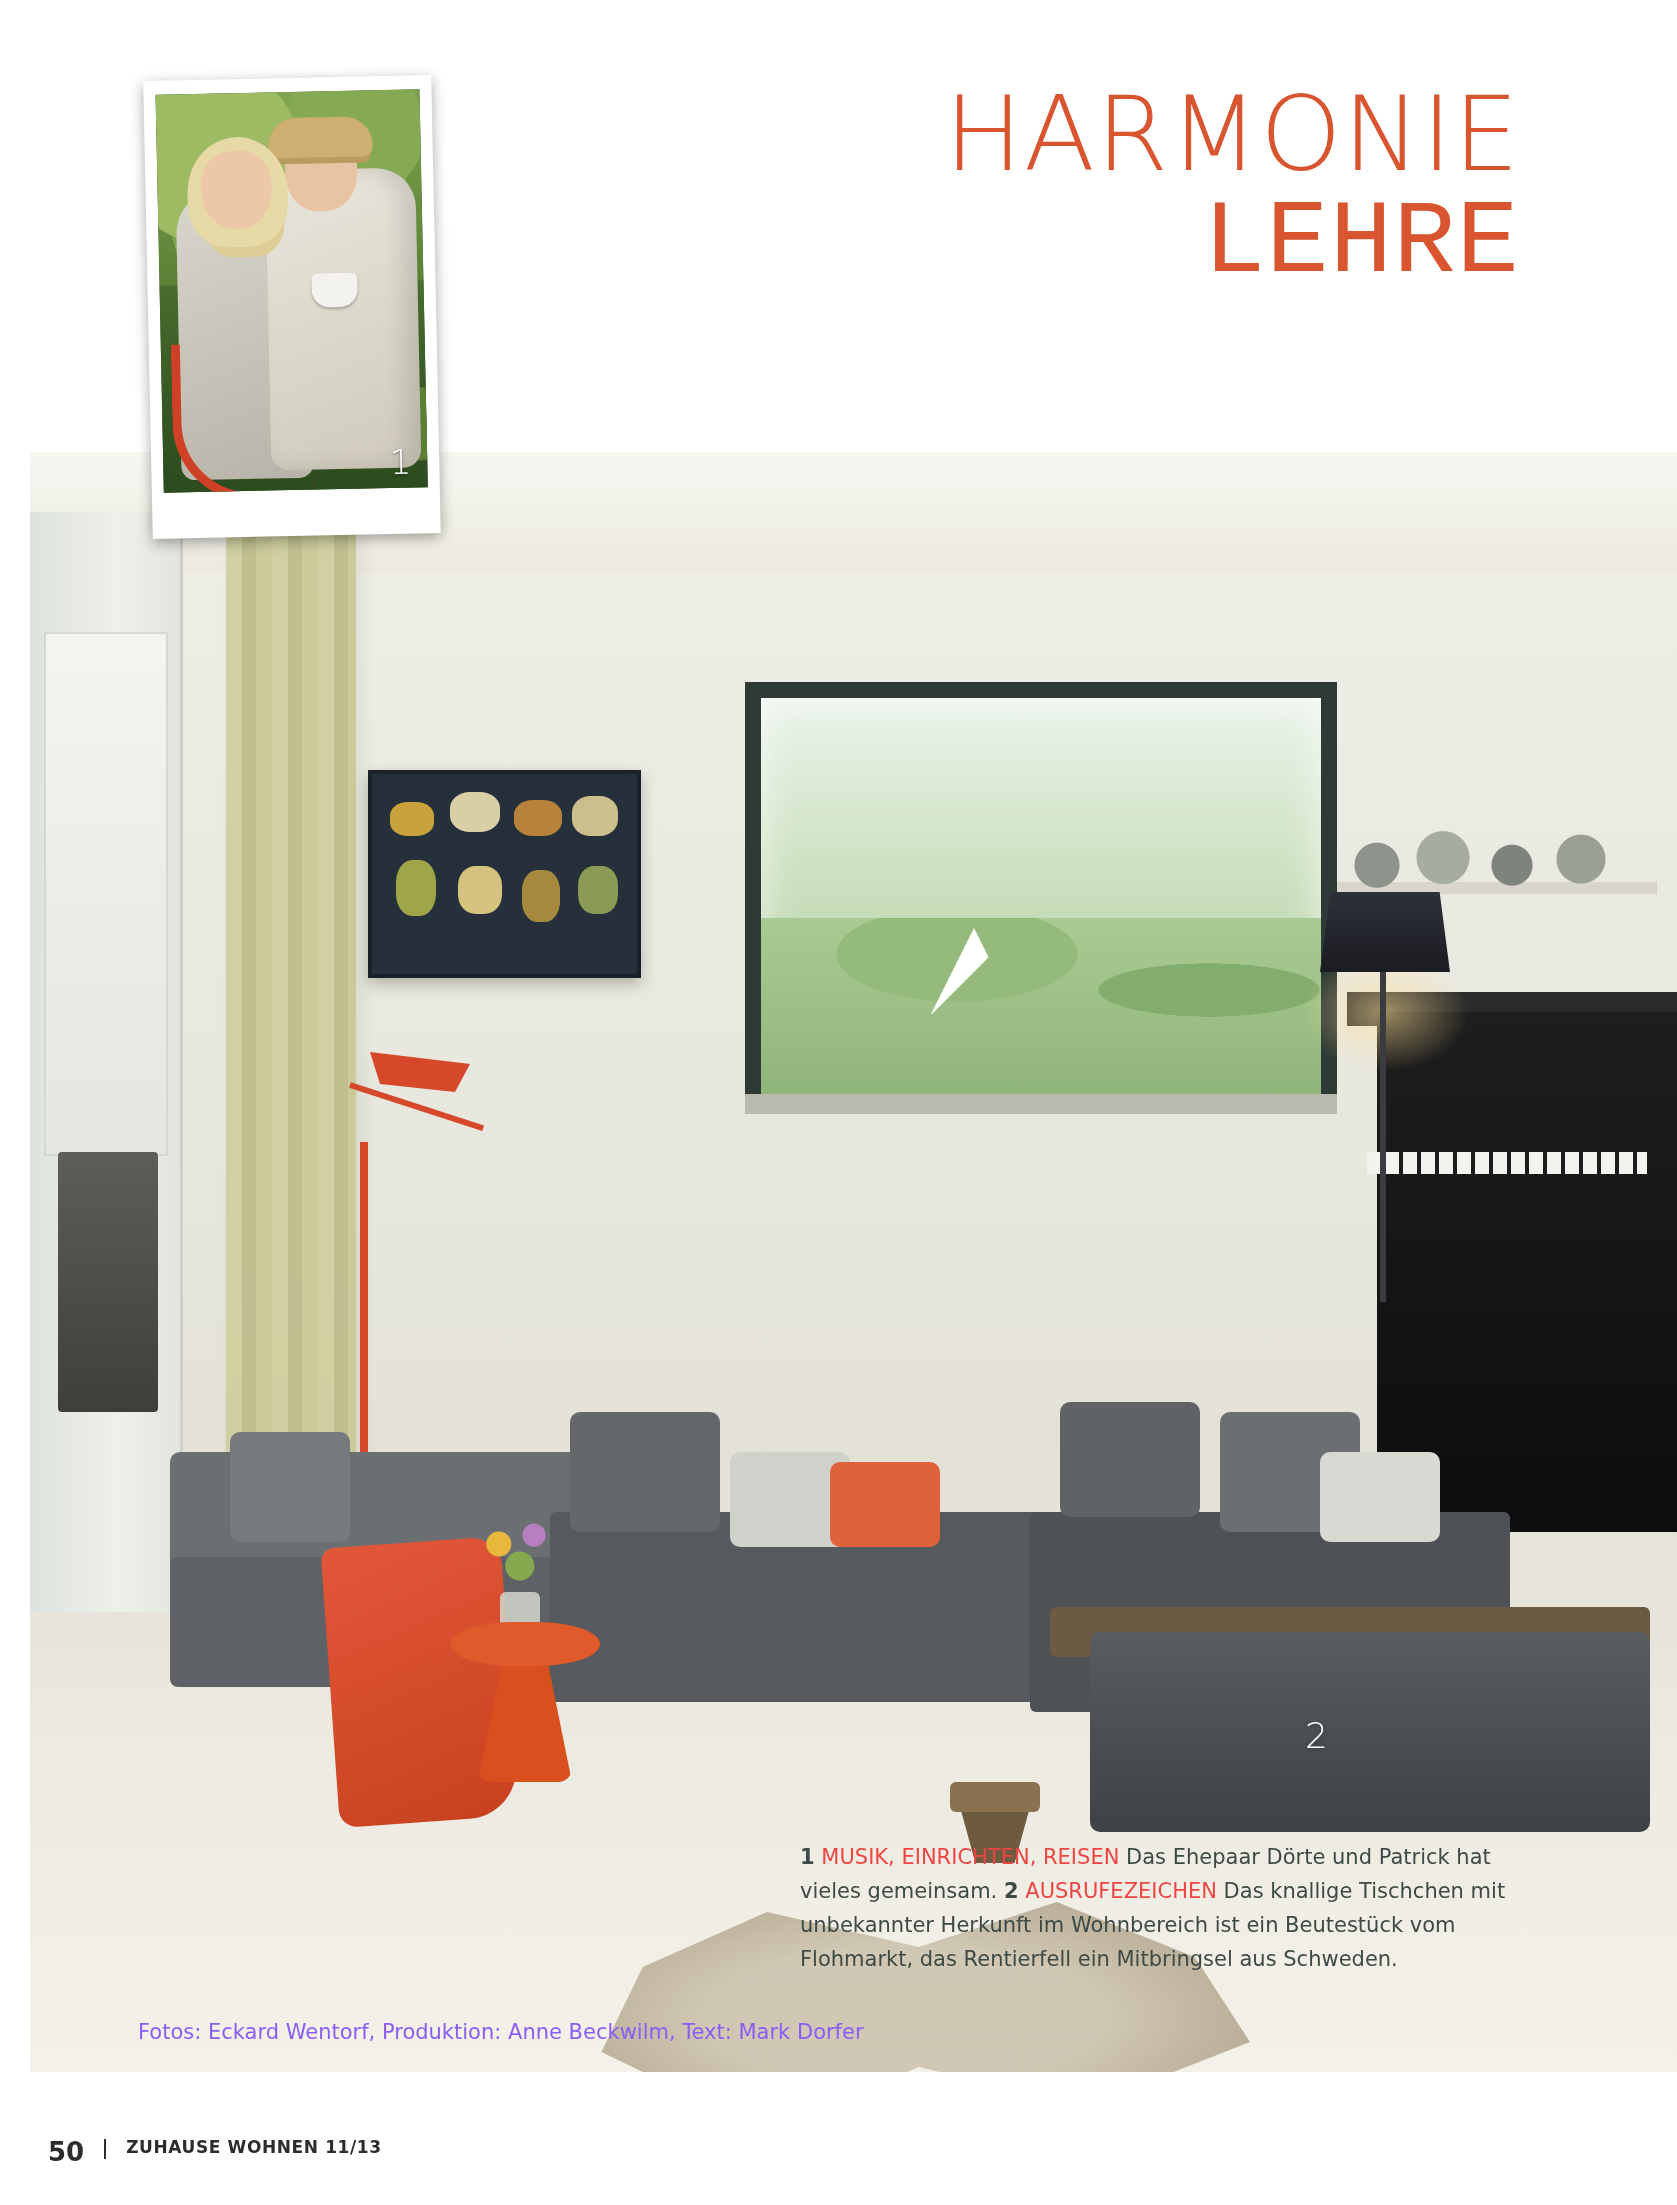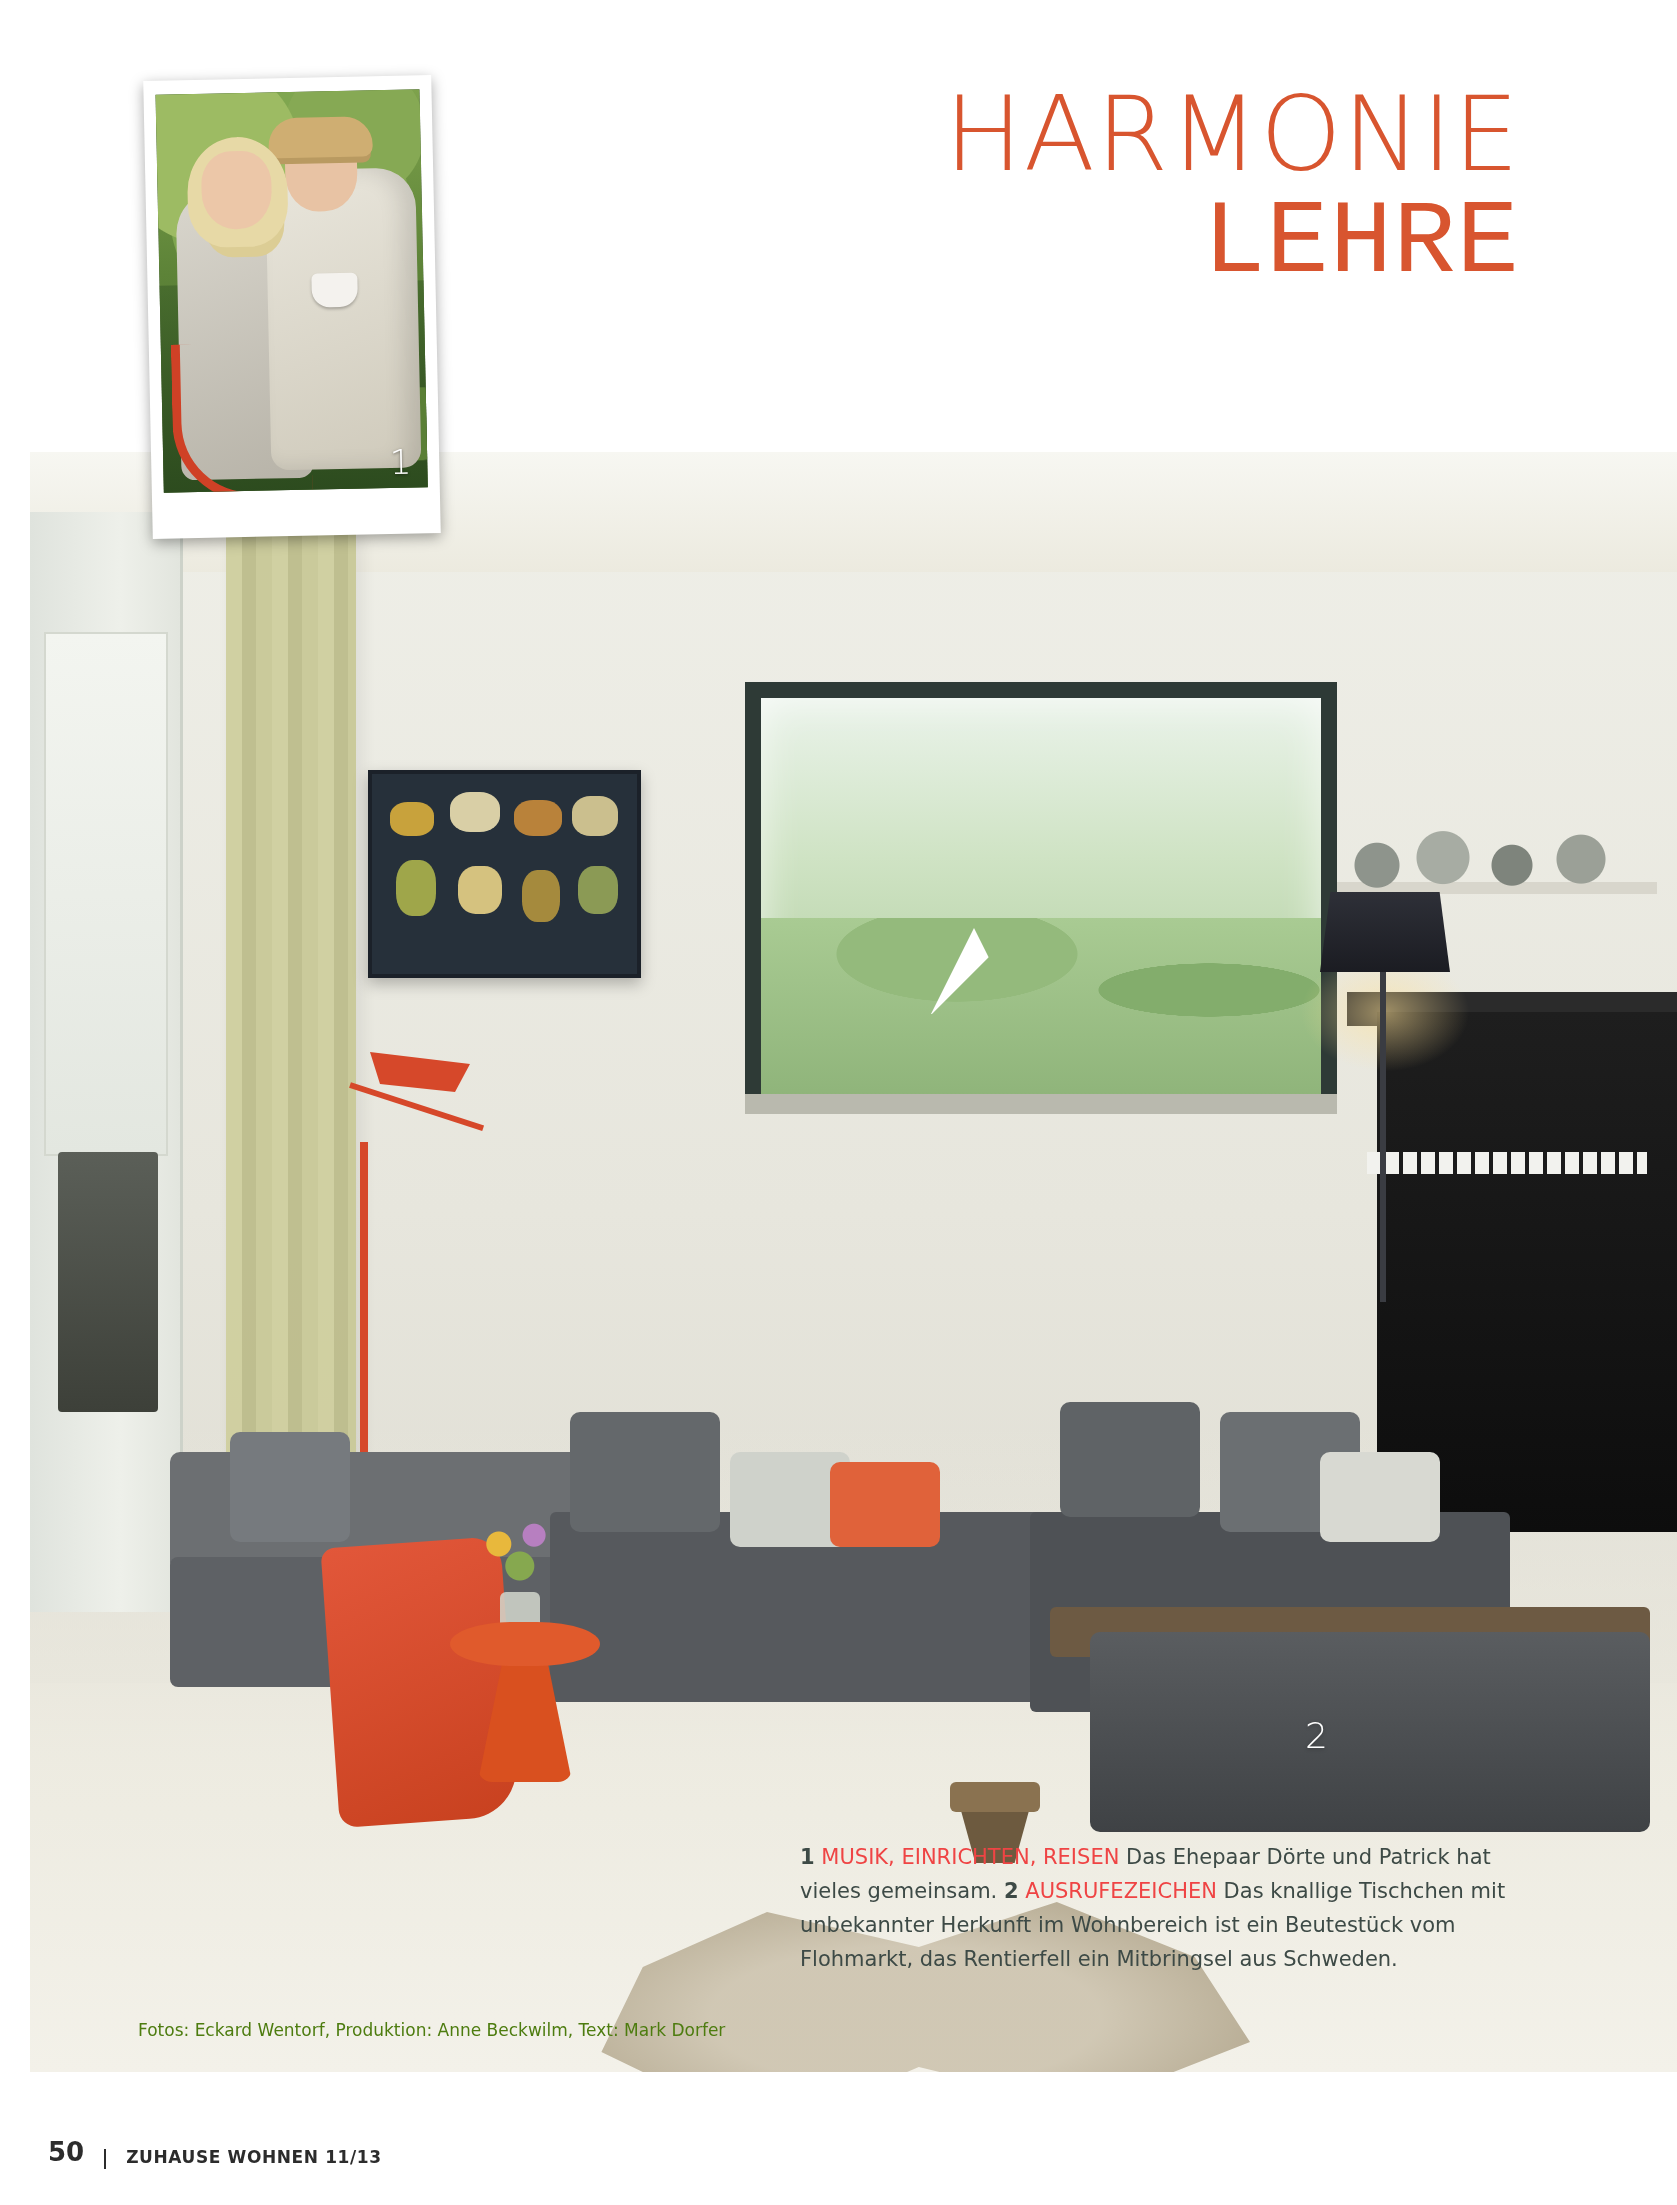--- a/index.html
+++ b/index.html
@@ -387,32 +387,32 @@
   }
   .caption .kicker { color: #ef4444; }
   .caption .idx { color: #3d4a46; font-weight: 700; }
 
   
   .credits {
     position: absolute;
     left: 138px;
     top: 2020px;
     z-index: 7;
-    color: #4d7c0f;
-    font-size: 17px;
+    color: #8b5cf6;
+    font-size: 21px;
     font-weight: 400;
   }
 
   
   .footer {
     position: absolute;
     left: 48px;
     bottom: 38px;
     display: flex;
-    align-items: flex-end;
+    align-items: flex-start;
     gap: 20px;
     color: #2c2c2c;
     z-index: 8;
   }
   .footer .pageno {
     font-size: 26px;
     font-weight: 700;
   }
   .footer .rule {
     display: inline-block;

